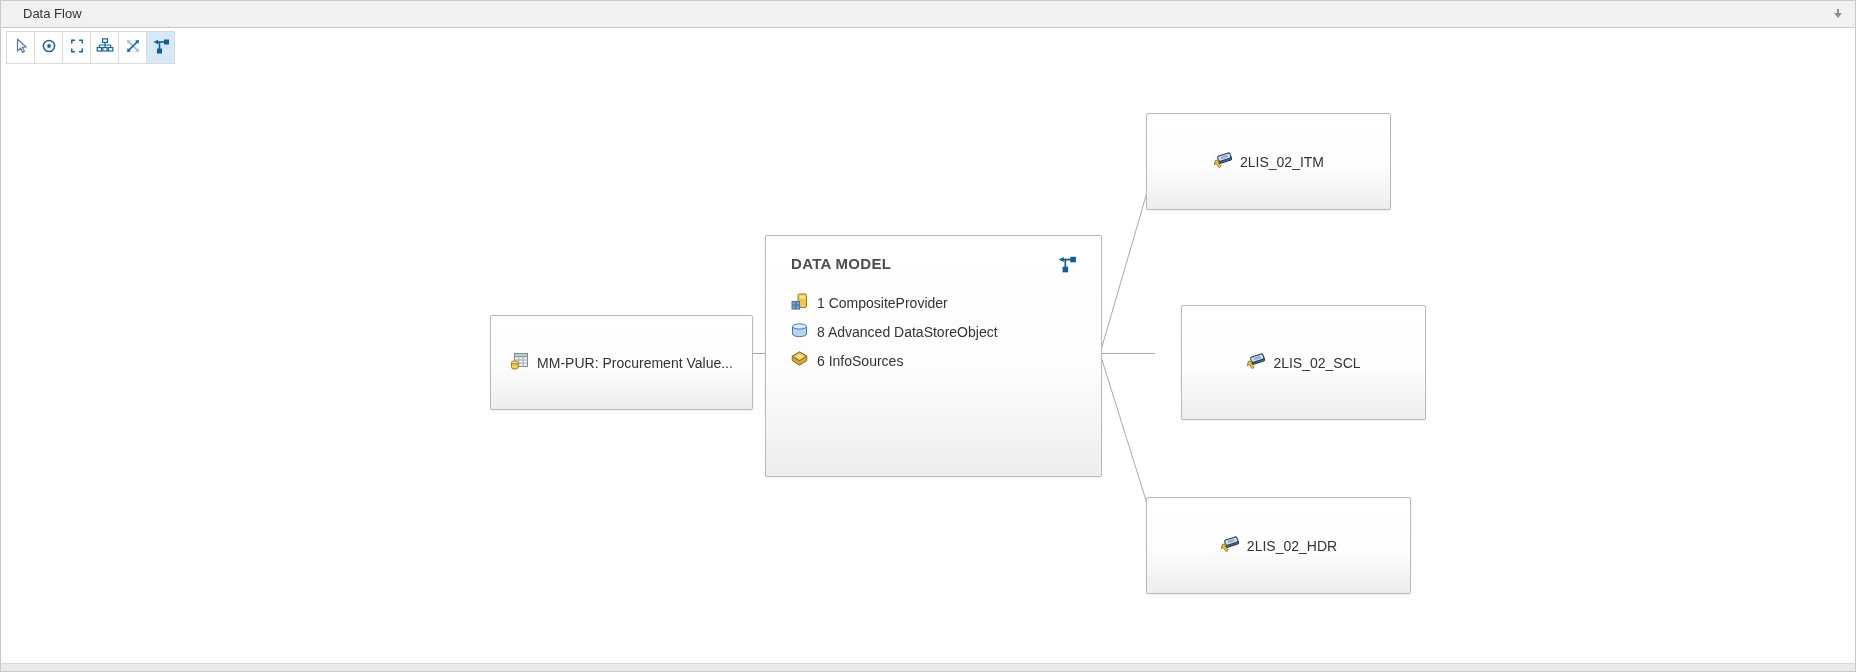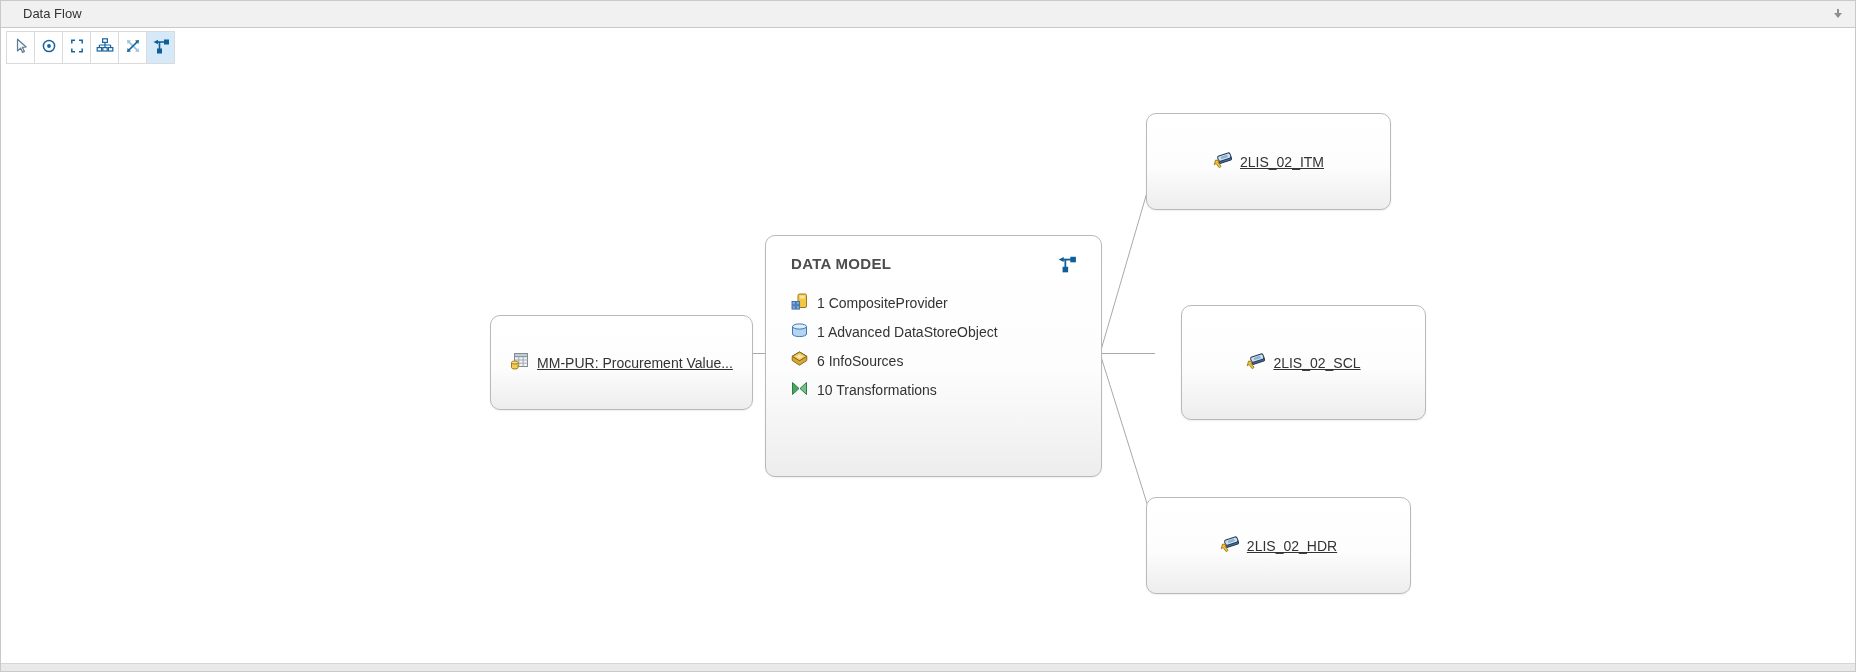--- a/index.html
+++ b/index.html
@@ -24,24 +24,23 @@
   .toolbar{position:absolute;left:5px;top:30px;display:flex;}
   .tool-btn{
     width:29px;height:33px;background:#fff;border:1px solid #dadada;margin-left:-1px;
     display:flex;align-items:center;justify-content:center;cursor:pointer;box-sizing:border-box;
   }
   .tool-btn:first-child{margin-left:0;}
   .tool-btn.active{background:#d6e9f8;}
   
   .edges{position:absolute;left:0;top:0;}
   .node{
-    position:absolute;box-sizing:border-box;border:1px solid #b9b9b9;border-radius:10px;
+    position:absolute;box-sizing:border-box;border:1px solid #b9b9b9;border-radius:2px;
     background:linear-gradient(180deg,#ffffff 0%,#fdfdfd 55%,#ededed 100%);
     box-shadow:0 1px 2px rgba(0,0,0,0.07);
-    text-decoration:underline;
   }
   .simple-node{display:flex;align-items:center;justify-content:center;gap:7px;font-size:14px;color:#333;}
   .simple-node .nlabel{white-space:nowrap;}
   .node-left{left:474px;top:314px;width:263px;height:95px;margin-left:15px;}
   .node-center{left:764px;top:234px;width:337px;height:242px;padding:4px;}
   .node-t0{left:1145px;top:112px;width:245px;height:97px;}
   .node-t1{left:1145px;top:304px;width:245px;height:115px;margin-left:35px;}
   .node-t2{left:1145px;top:496px;width:265px;height:97px;}
   .dm-title{
     position:absolute;left:25px;top:19px;font-size:15px;font-weight:bold;color:#4d4d4d;letter-spacing:.3px;
@@ -188,42 +187,33 @@
         </span>
         <span>1 CompositeProvider</span>
       </div>
       <div class="dm-row">
         <span class="ico">
           <svg width="17" height="17" viewBox="0 0 17 17">
             <path d="M1.5,4.5 v7.5 a7,2.6 0 0 0 14,0 V4.5" fill="#b5d4f0" stroke="#3e78b5" stroke-width="1"></path>
             <ellipse cx="8.5" cy="4.5" rx="7" ry="2.6" fill="#ddecfa" stroke="#3e78b5" stroke-width="1"></ellipse>
           </svg>
         </span>
-        <span>1 Advanced DataStoreObject</span>
+        <span>8 Advanced DataStoreObject</span>
       </div>
       <div class="dm-row">
         <span class="ico">
           <svg width="17" height="17" viewBox="0 0 17 17">
             <path d="M8.5,1 L15.8,5.3 L15.8,9.5 L8.5,14.2 L1.2,9.5 L1.2,5.3 Z" fill="#d9a733" stroke="#8a6a1f" stroke-width="1" stroke-linejoin="round"></path>
             <path d="M8.5,1 L15.8,5.3 L8.5,9.8 L1.2,5.3 Z" fill="#edc past"></path>
             <path d="M8.5,1 L15.8,5.3 L8.5,9.8 L1.2,5.3 Z" fill="#eec85c" stroke="#8a6a1f" stroke-width="1" stroke-linejoin="round"></path>
             <path d="M8.5,3.4 L12.3,5.6 L8.5,7.9 L4.7,5.6 Z" fill="#f8e7a8"></path>
           </svg>
         </span>
         <span>6 InfoSources</span>
       </div>
-      <div class="dm-row">
-        <span class="ico">
-          <svg width="17" height="17" viewBox="0 0 17 17">
-            <polygon points="1.5,2.5 8,8.5 1.5,14.5" fill="#49a563" stroke="#2e7d46" stroke-width="1" stroke-linejoin="round"></polygon>
-            <polygon points="15.5,2.5 9,8.5 15.5,14.5" fill="#74c08b" stroke="#2e7d46" stroke-width="1" stroke-linejoin="round"></polygon>
-          </svg>
-        </span>
-        <span>10 Transformations</span>
-      </div>
     </div>
   </div>
 
   <div class="node node-t0 simple-node">
     <span class="ico">
       <svg width="20" height="20" viewBox="0 0 20 20">
         <g transform="rotate(-18 11 8)">
           <rect x="5" y="8" width="13" height="4" rx="1.2" fill="#55708c" stroke="#1f3a5f" stroke-width="1"></rect>
           <rect x="5" y="4.5" width="13" height="5.5" rx="1.6" fill="#cfe0f0" stroke="#1f3a5f" stroke-width="1"></rect>
           <rect x="8" y="5.8" width="7" height="2.6" rx="0.6" fill="#8fb2d1"></rect>

